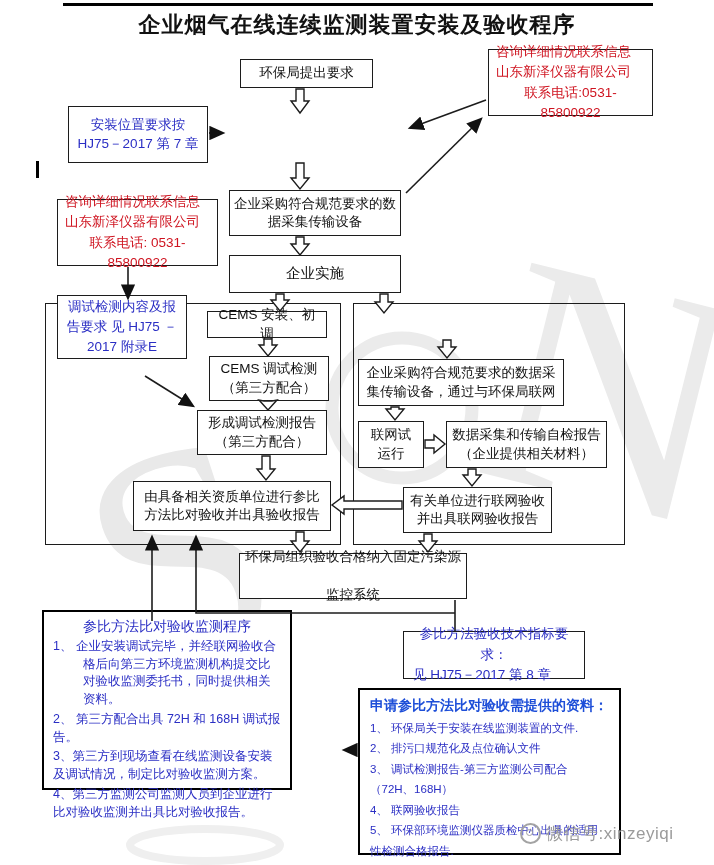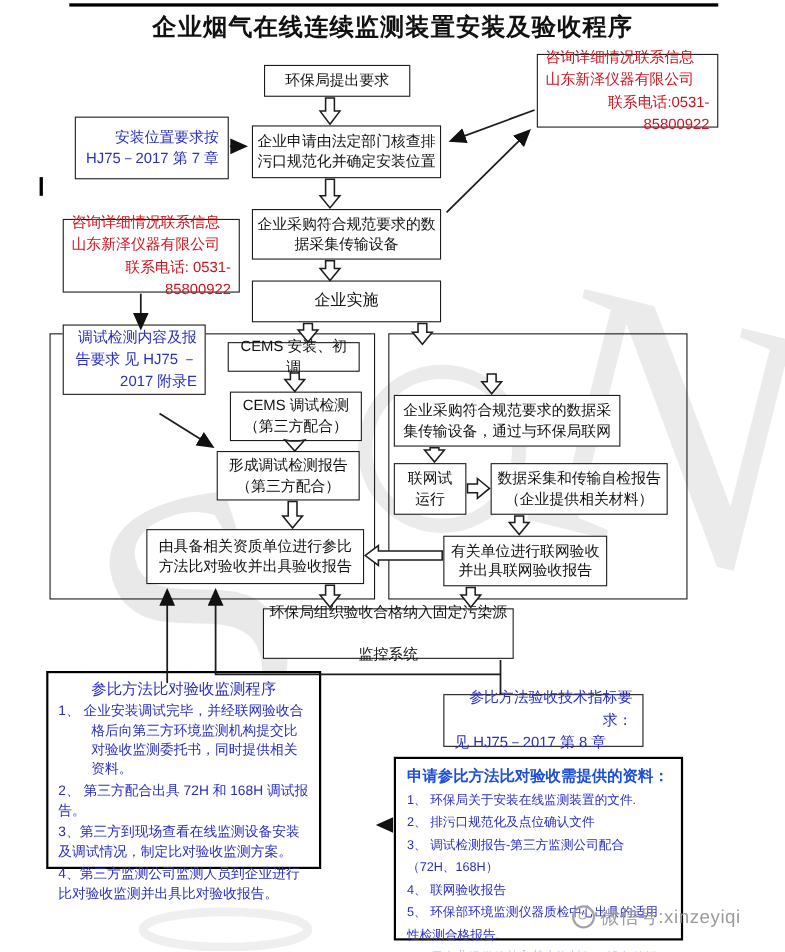--- a/index.html
+++ b/index.html
@@ -8,21 +8,21 @@
   .abs{position:absolute;box-sizing:border-box;}
   
   #wm-svg{position:absolute;left:0;top:0;z-index:0;}
   
   .fbox{position:absolute;box-sizing:border-box;border:1.5px solid #1c1c1c;background:#fff;
         display:flex;flex-direction:column;justify-content:center;align-items:center;
         text-align:center;z-index:2;font-size:13.5px;line-height:1.35;padding:2px 4px;}
   .fbox .ln{display:block;}
   .blue{color:#2a2ec4;}
   .red{color:#cf1420;}
-  .leftalign{align-items:flex-start;text-align:right;}
+  .leftalign{align-items:flex-start;text-align:center;}
   .notebox{font-size:13.5px;}
   .bold-border{border-width:2.5px;border-color:#000;}
   
   .listbox{justify-content:flex-start;align-items:stretch;text-align:left;}
   .listbox .bx-title{text-align:center;font-size:14px;margin:2px 0 1px 0;}
   .listbox .item{font-size:12.5px;line-height:1.42;margin:1px 0;}
   .hang{padding-left:30px;text-indent:-30px;}
   .matbox .bx-title{text-align:left;font-weight:bold;color:#1d4ed8;font-size:14px;margin:4px 2px 3px 2px;}
   .matbox .item{font-size:11.5px;line-height:1.78;margin:0 2px;color:#2a2ec4;}
   
@@ -66,23 +66,20 @@
   <div class="fbox blue notebox leftalign" style="left:68px;top:106px;width:140px;height:57px;padding:4px 8px;">
     <span class="ln">安装位置要求按 HJ75－2017 第 7 章</span>
   </div>
 
   <div class="fbox red leftalign" style="left:488px;top:49px;width:165px;height:67px;padding:4px 7px;line-height:1.5;">
     <span class="ln">咨询详细情况联系信息</span>
     <span class="ln">山东新泽仪器有限公司</span>
     <span class="ln">联系电话:0531-85800922</span>
   </div>
 
-  <div class="fbox" style="left:229px;top:114px;width:172px;height:48px;">
-    <span class="ln">企业申请由法定部门核查排污口规范化并确定安装位置</span>
-  </div>
 
   <div class="fbox" style="left:229px;top:190px;width:172px;height:46px;">
     <span class="ln">企业采购符合规范要求的数据采集传输设备</span>
   </div>
 
   <div class="fbox red leftalign" style="left:57px;top:199px;width:161px;height:67px;padding:4px 7px;line-height:1.5;">
     <span class="ln">咨询详细情况联系信息</span>
     <span class="ln">山东新泽仪器有限公司</span>
     <span class="ln">联系电话: 0531-85800922</span>
   </div>

